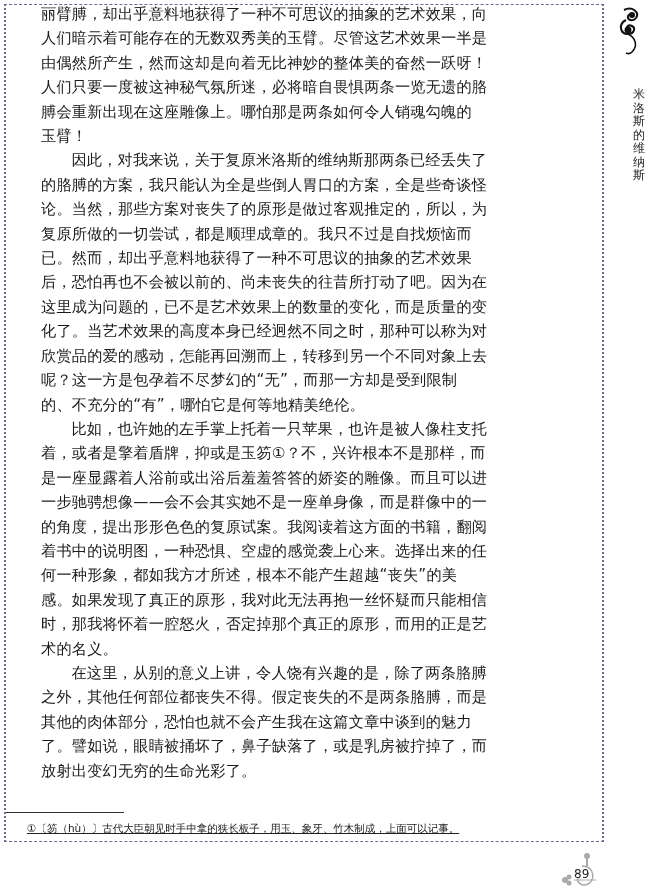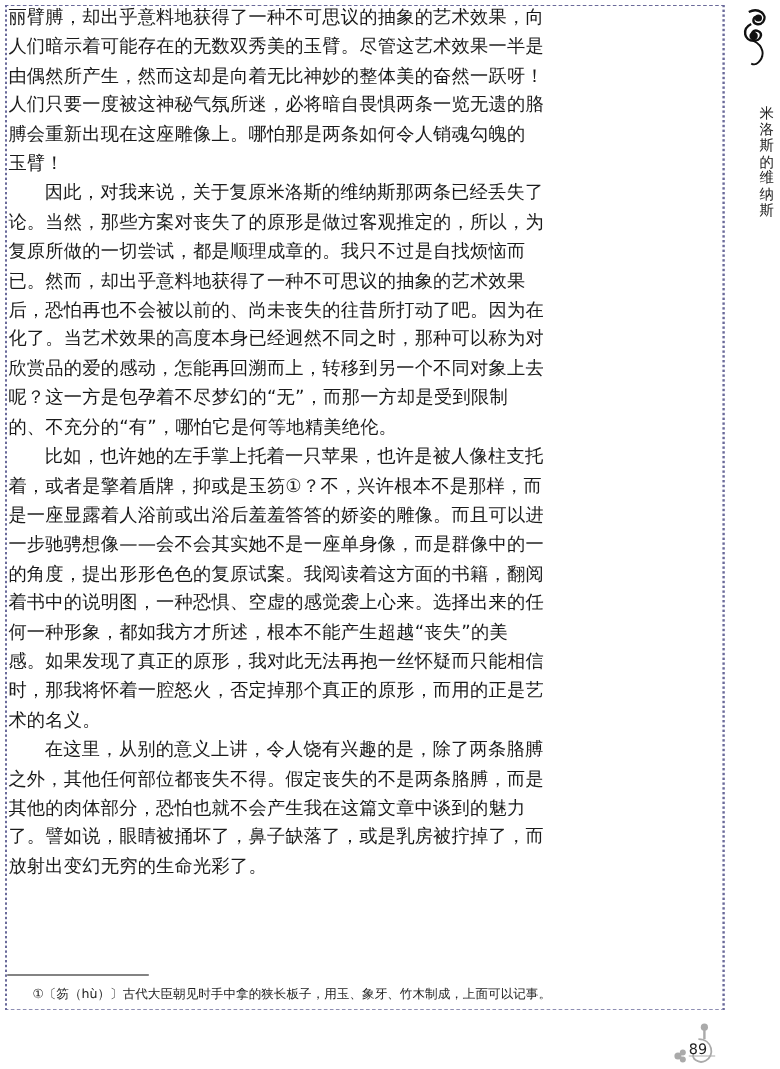--- a/index.html
+++ b/index.html
@@ -11,28 +11,28 @@
     position: absolute; left: 4px; top: 4px; width: 600px; height: 838px;
     border-left: 2px dotted #6a6a9a; border-right: 2px dotted #6a6a9a;
     border-top: 1px dashed #6a6a9a; border-bottom: 1px dashed #6a6a9a;
     box-sizing: border-box;
   }
   .body-text {
     position: absolute; left: 7px; top: 2px; width: 390px;
     font-size: 15.2px; line-height: 24.4px; letter-spacing: 0.2px;
   }
   .body-text p { margin: 0; text-align: justify; text-align-last: auto; }
-  .line { display: block; white-space: nowrap; text-align: justify; text-align-last: justify; }
+  .line { display: block; white-space: nowrap; text-align: justify; text-align-last: justify; margin-left: 34px; }
   .line.last { text-align-last: left; }
   .footnote-rule {
     position: absolute; left: 6px; top: 812px; width: 118px; height: 0;
     border-top: 1px solid #333;
   }
   .footnote {
-    position: absolute; left: 27px; top: 822px; font-size: 10.5px; white-space: nowrap; color: #222;
+    position: absolute; left: 27px; top: 822px; font-size: 10.5px; white-space: nowrap; color: #222; text-decoration: underline;
   }
   .side-title {
     position: absolute; left: 631px; top: 88px; width: 14px;
     font-size: 12px; line-height: 13.5px; text-align: right; color: #222;
   }
   .ornament { position: absolute; left: 614px; top: 6px; width: 30px; height: 50px; }
   .page-number-wrap { position: absolute; left: 560px; top: 850px; width: 40px; height: 40px; }
   .page-number {
     position: absolute; left: 14px; top: 17px; font-size: 12px; color: #222; text-align: right;
   }
@@ -46,24 +46,26 @@
     <p>
       <span class="line">丽臂膊，却出乎意料地获得了一种不可思议的抽象的艺术效果，向</span>
       <span class="line">人们暗示着可能存在的无数双秀美的玉臂。尽管这艺术效果一半是</span>
       <span class="line">由偶然所产生，然而这却是向着无比神妙的整体美的奋然一跃呀！</span>
       <span class="line">人们只要一度被这神秘气氛所迷，必将暗自畏惧两条一览无遗的胳</span>
       <span class="line">膊会重新出现在这座雕像上。哪怕那是两条如何令人销魂勾魄的</span>
       <span class="line last">玉臂！</span>
     </p>
     <p>
       <span class="line" style="padding-left: 2em;">因此，对我来说，关于复原米洛斯的维纳斯那两条已经丢失了</span>
+      <span class="line">的胳膊的方案，我只能认为全是些倒人胃口的方案，全是些奇谈怪</span>
       <span class="line">论。当然，那些方案对丧失了的原形是做过客观推定的，所以，为</span>
       <span class="line">复原所做的一切尝试，都是顺理成章的。我只不过是自找烦恼而</span>
       <span class="line">已。然而，却出乎意料地获得了一种不可思议的抽象的艺术效果</span>
       <span class="line">后，恐怕再也不会被以前的、尚未丧失的往昔所打动了吧。因为在</span>
+      <span class="line">这里成为问题的，已不是艺术效果上的数量的变化，而是质量的变</span>
       <span class="line">化了。当艺术效果的高度本身已经迥然不同之时，那种可以称为对</span>
       <span class="line">欣赏品的爱的感动，怎能再回溯而上，转移到另一个不同对象上去</span>
       <span class="line">呢？这一方是包孕着不尽梦幻的“无”，而那一方却是受到限制</span>
       <span class="line last">的、不充分的“有”，哪怕它是何等地精美绝伦。</span>
     </p>
     <p>
       <span class="line" style="padding-left: 2em;">比如，也许她的左手掌上托着一只苹果，也许是被人像柱支托</span>
       <span class="line">着，或者是擎着盾牌，抑或是玉笏①？不，兴许根本不是那样，而</span>
       <span class="line">是一座显露着人浴前或出浴后羞羞答答的娇姿的雕像。而且可以进</span>
       <span class="line">一步驰骋想像——会不会其实她不是一座单身像，而是群像中的一</span>

